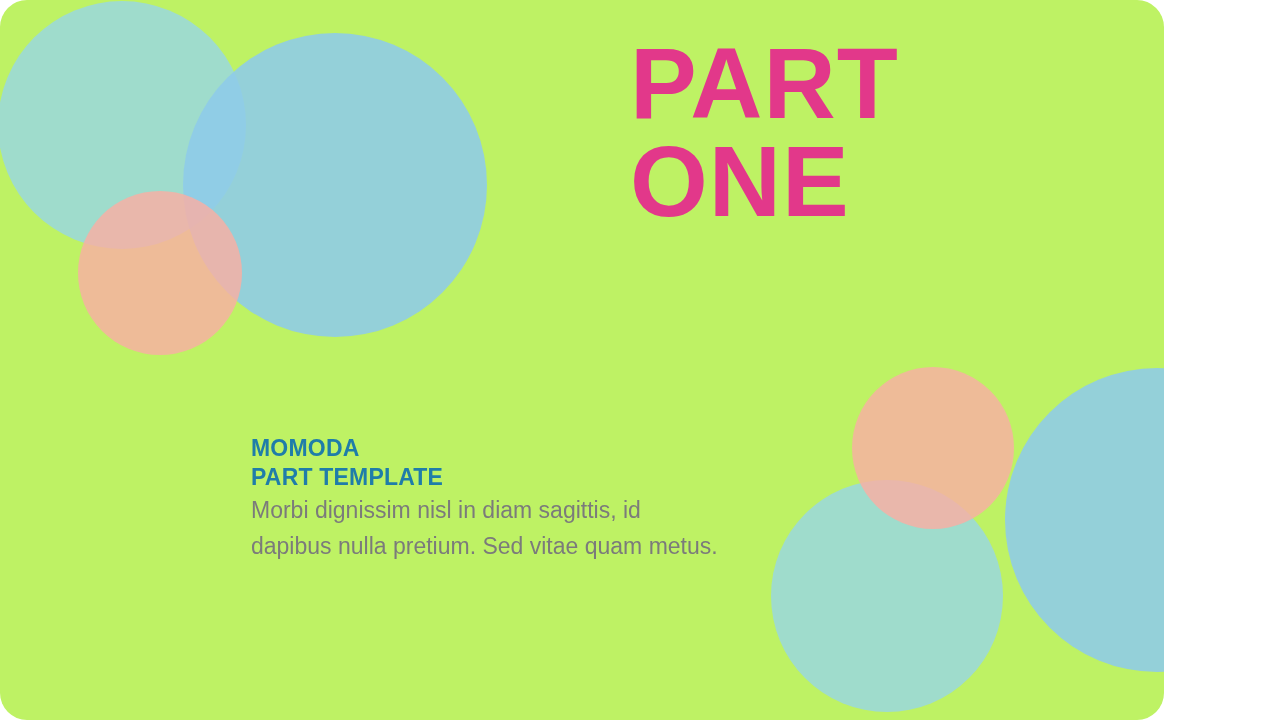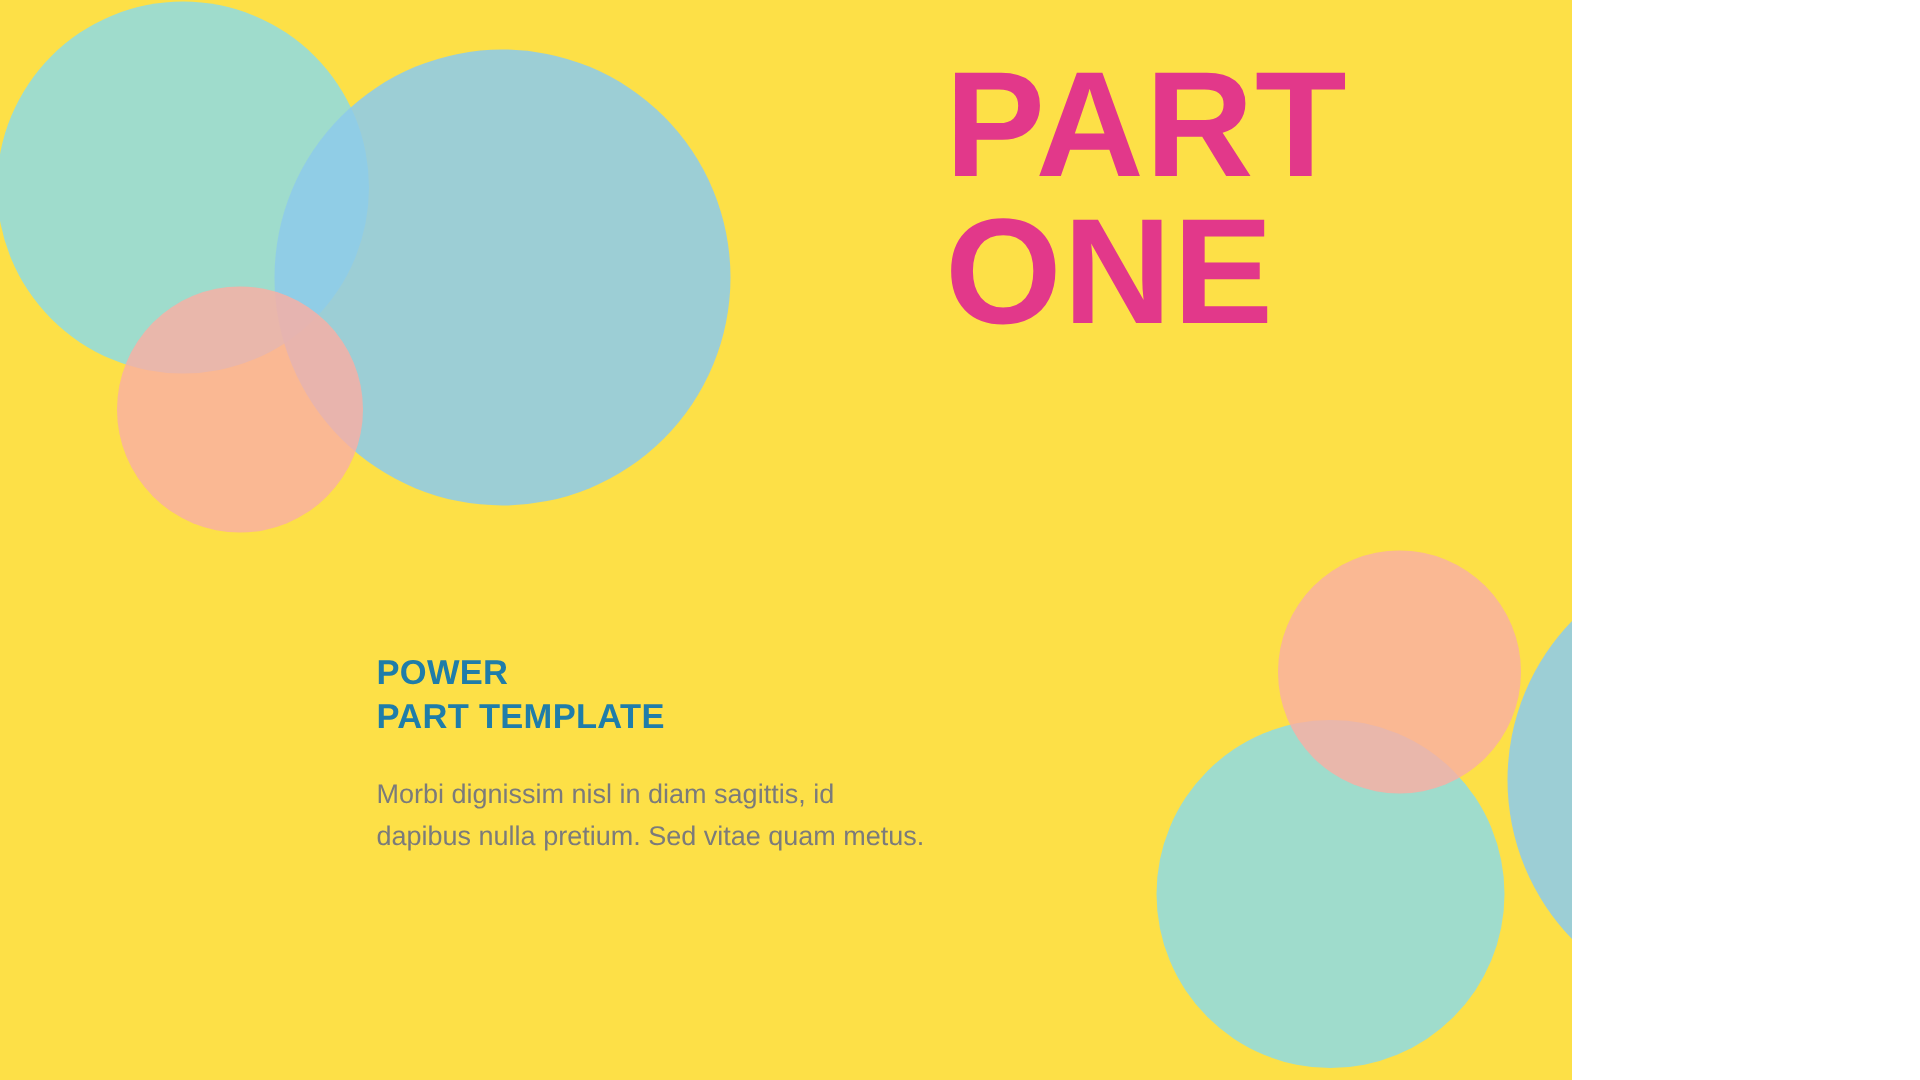--- a/index.html
+++ b/index.html
@@ -8,24 +8,25 @@
   }
   body {
     width: 1280px;
     height: 720px;
     overflow: hidden;
     font-family: "Liberation Sans", sans-serif;
   }
 
   #slide {
     position: relative;
-    width: 1048px;
+    width: 1164px;
     height: 720px;
-    background: #fde047;
+    background: #bef264;
     overflow: hidden;
+    border-radius: 27px;
   }
 
   
   .circle-cluster {
     position: absolute;
     pointer-events: none;
   }
   .deco-circle {
     position: absolute;
     border-radius: 50%;
@@ -117,24 +118,24 @@
   }
   .subtitle-line {
     color: #1f7da9;
     font-family: "Liberation Sans", sans-serif;
     font-weight: bold;
     font-size: 23px;
     line-height: 1.28;
     letter-spacing: 0.2px;
   }
   #body-paragraph {
-    margin-top: 23px;
+    margin-top: 0;
     color: #7b7b7b;
     font-family: "Liberation Sans", sans-serif;
-    font-size: 18px;
+    font-size: 23px;
     line-height: 1.55;
     white-space: pre-line;
   }
 </style>
 </head>
 <body>
 
 <div id="slide">
 
   <div class="circle-cluster" id="cluster-top-left">
@@ -146,19 +147,19 @@
   <div class="circle-cluster" id="cluster-bottom-right">
     <div class="deco-circle" id="br-circle-green"></div>
     <div class="deco-circle" id="br-circle-blue"></div>
     <div class="deco-circle" id="br-circle-pink"></div>
   </div>
 
   <div id="part-heading">PART
 ONE</div>
 
   <div id="text-block">
-    <div class="subtitle-line">POWER</div>
+    <div class="subtitle-line">MOMODA</div>
     <div class="subtitle-line">PART TEMPLATE</div>
     <div id="body-paragraph">Morbi dignissim nisl in diam sagittis, id
 dapibus nulla pretium. Sed vitae quam metus.</div>
   </div>
 
 </div>
 
 </body></html>

